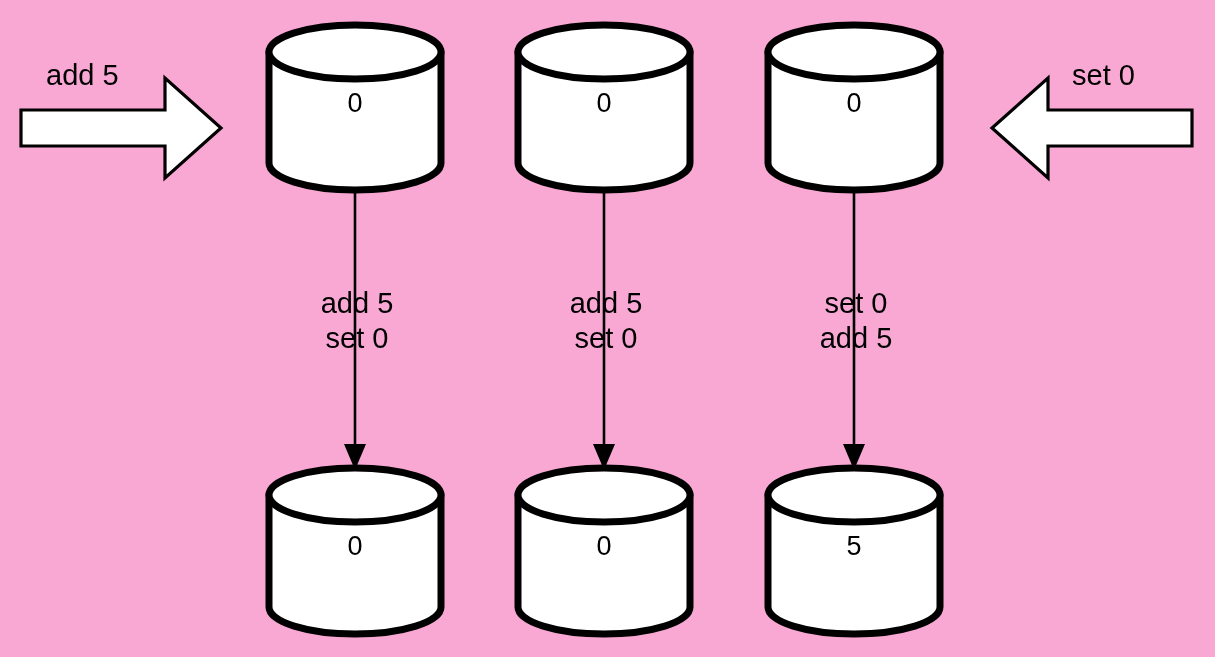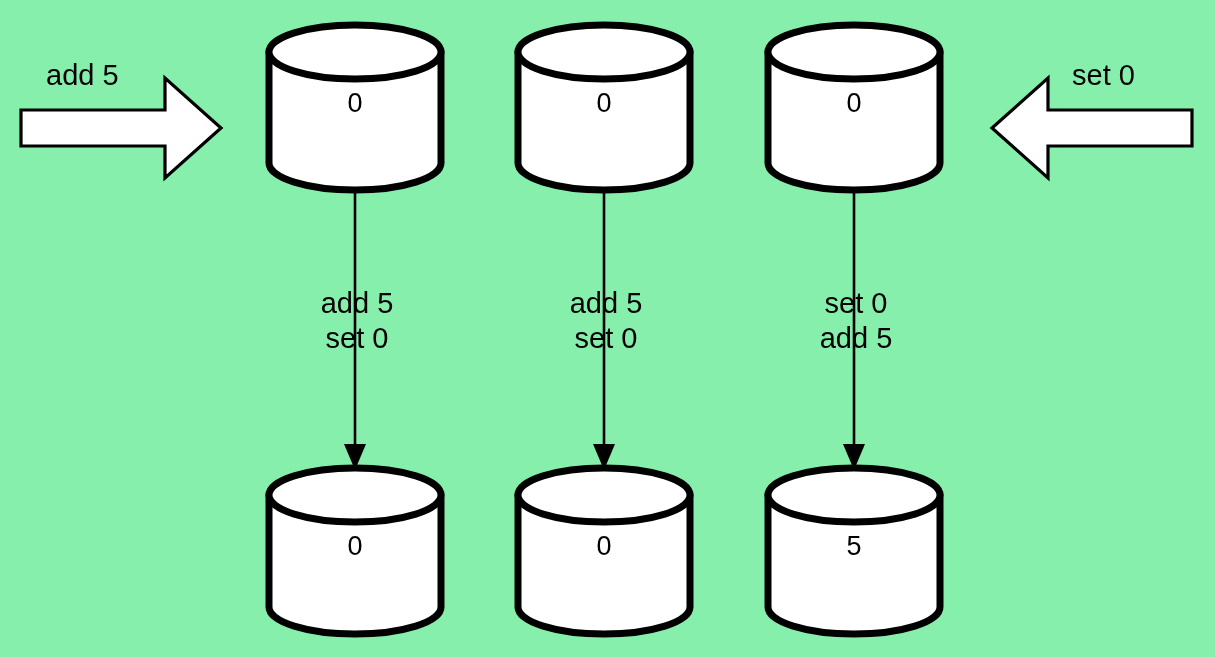--- a/index.html
+++ b/index.html
@@ -7,21 +7,21 @@
     padding: 0;
     background: #ffffff;
   }
   body {
     font-family: "Liberation Sans", sans-serif;
   }
   #canvas {
     position: relative;
     width: 1215px;
     height: 657px;
-    background: #86efac;
+    background: #f9a8d4;
     overflow: hidden;
   }
   #diagram-svg {
     position: absolute;
     left: 0;
     top: 0;
     width: 1215px;
     height: 657px;
   }
   .cyl-body {

